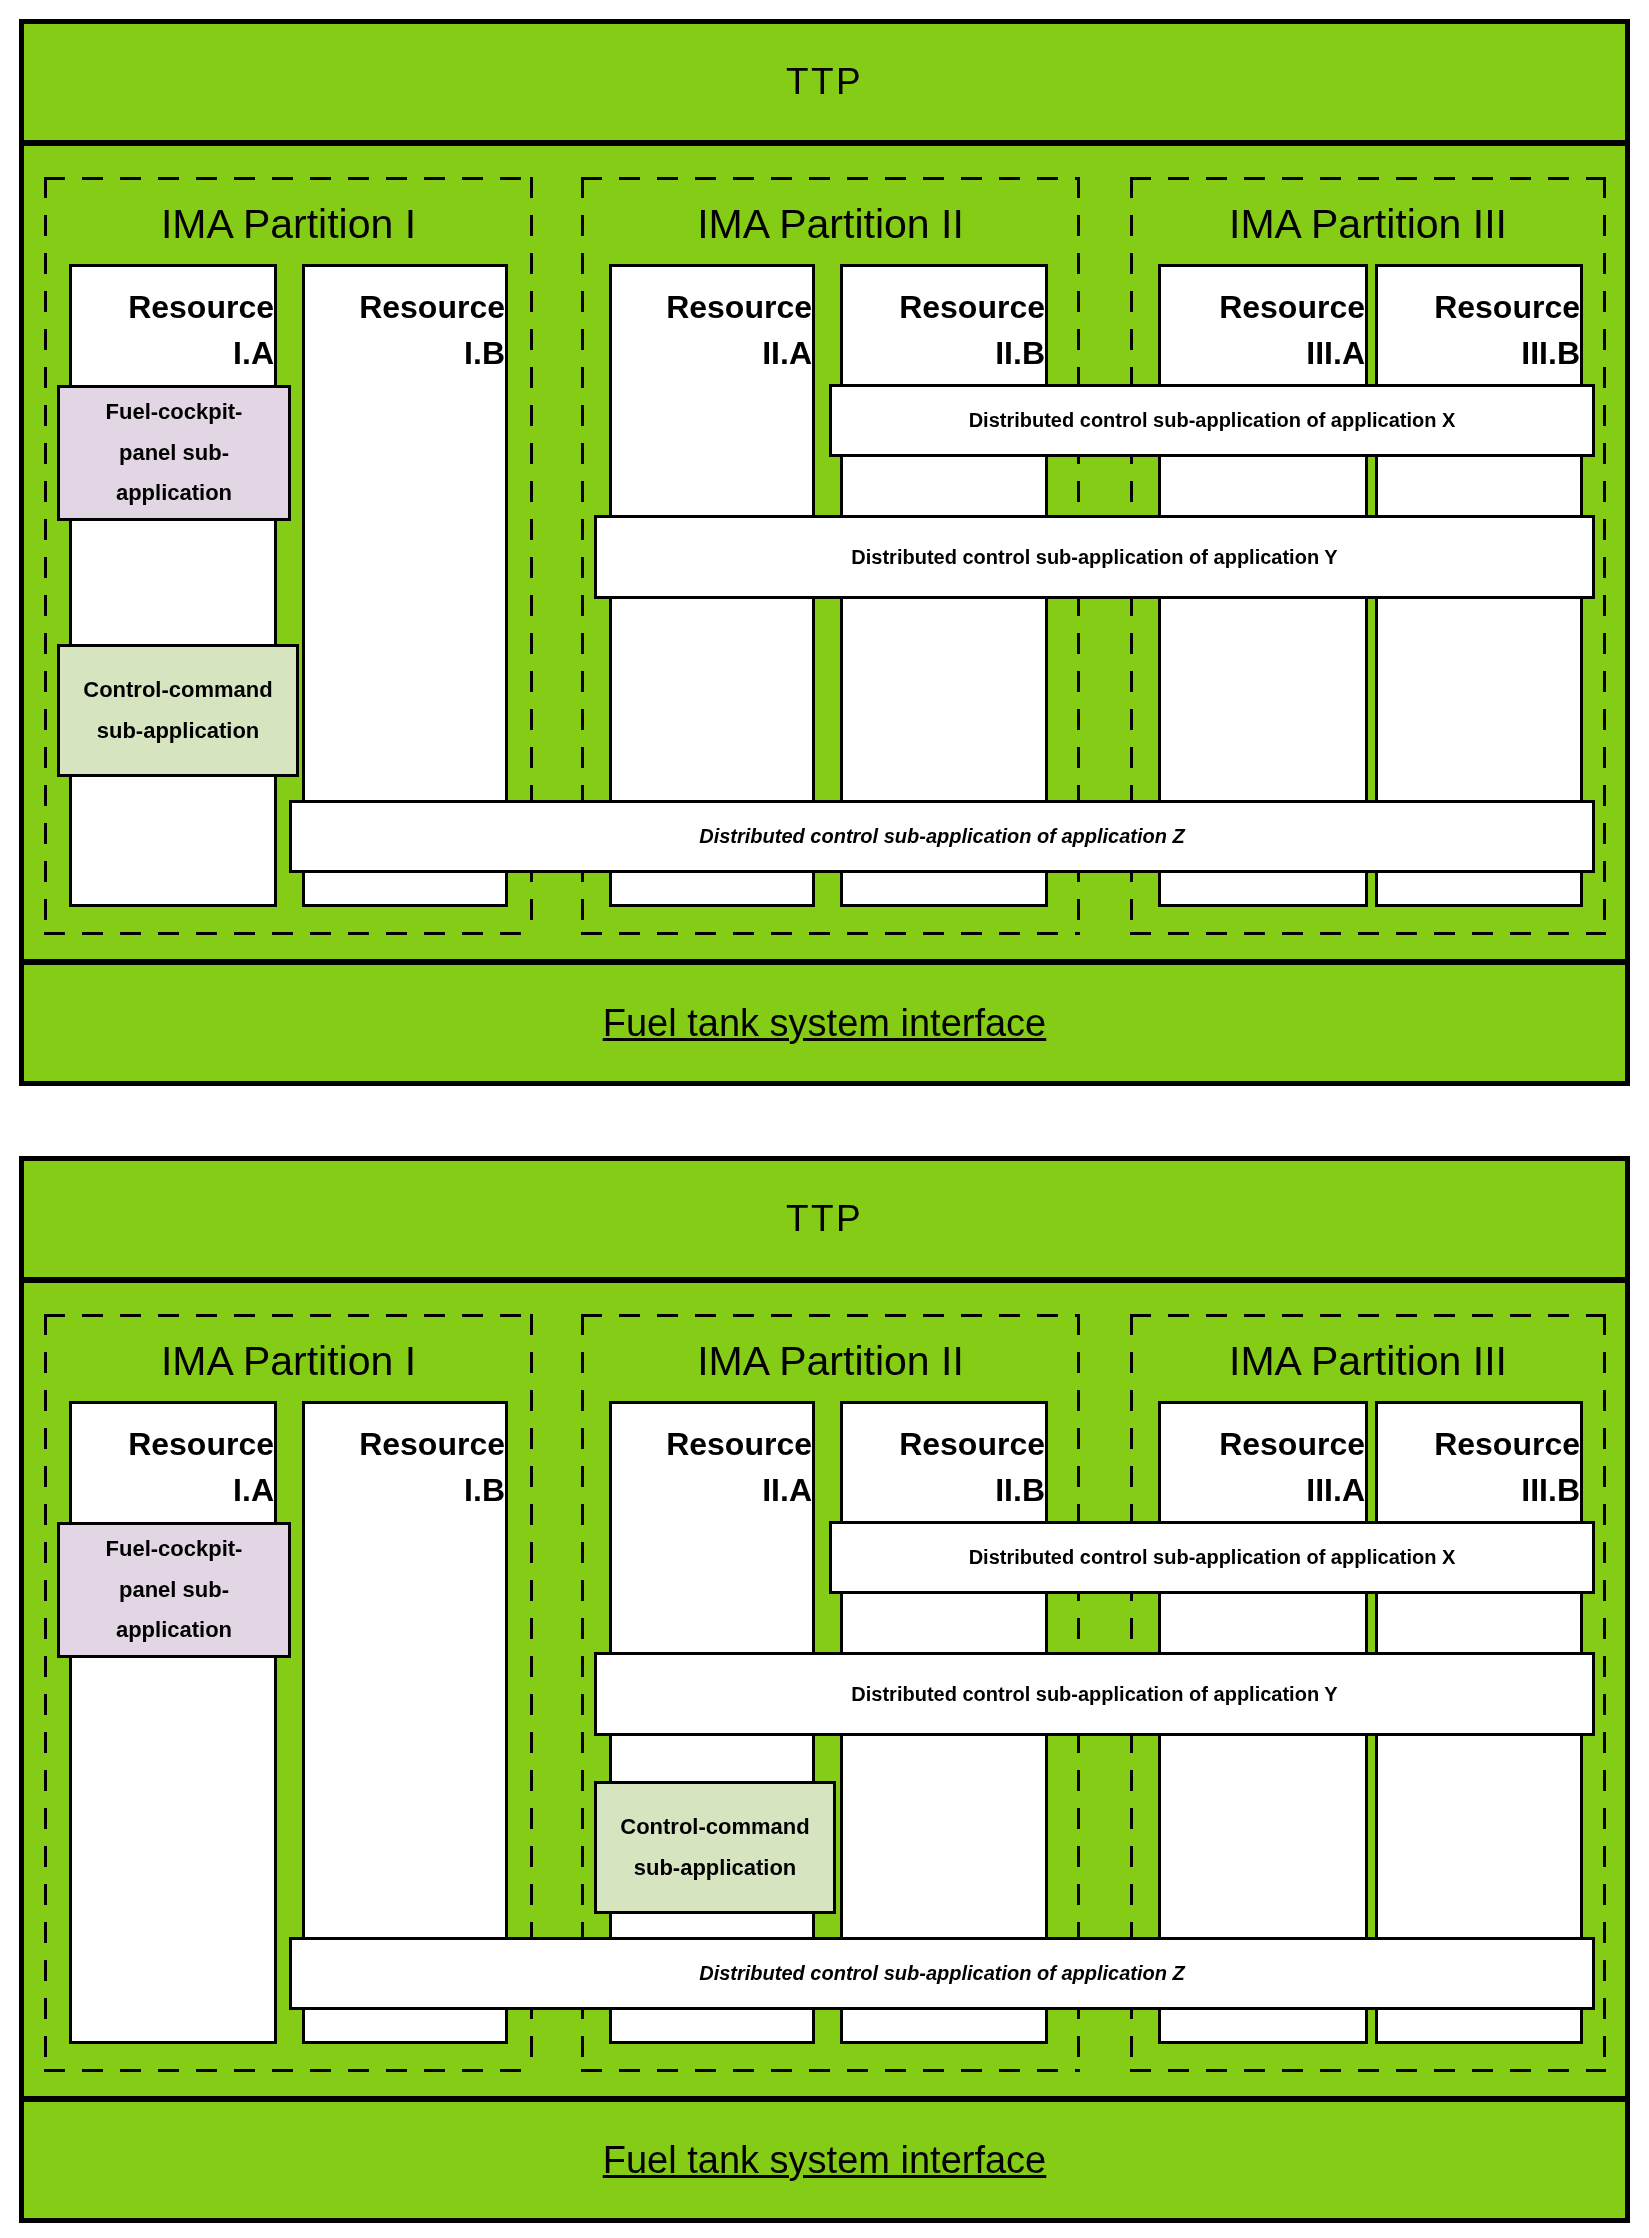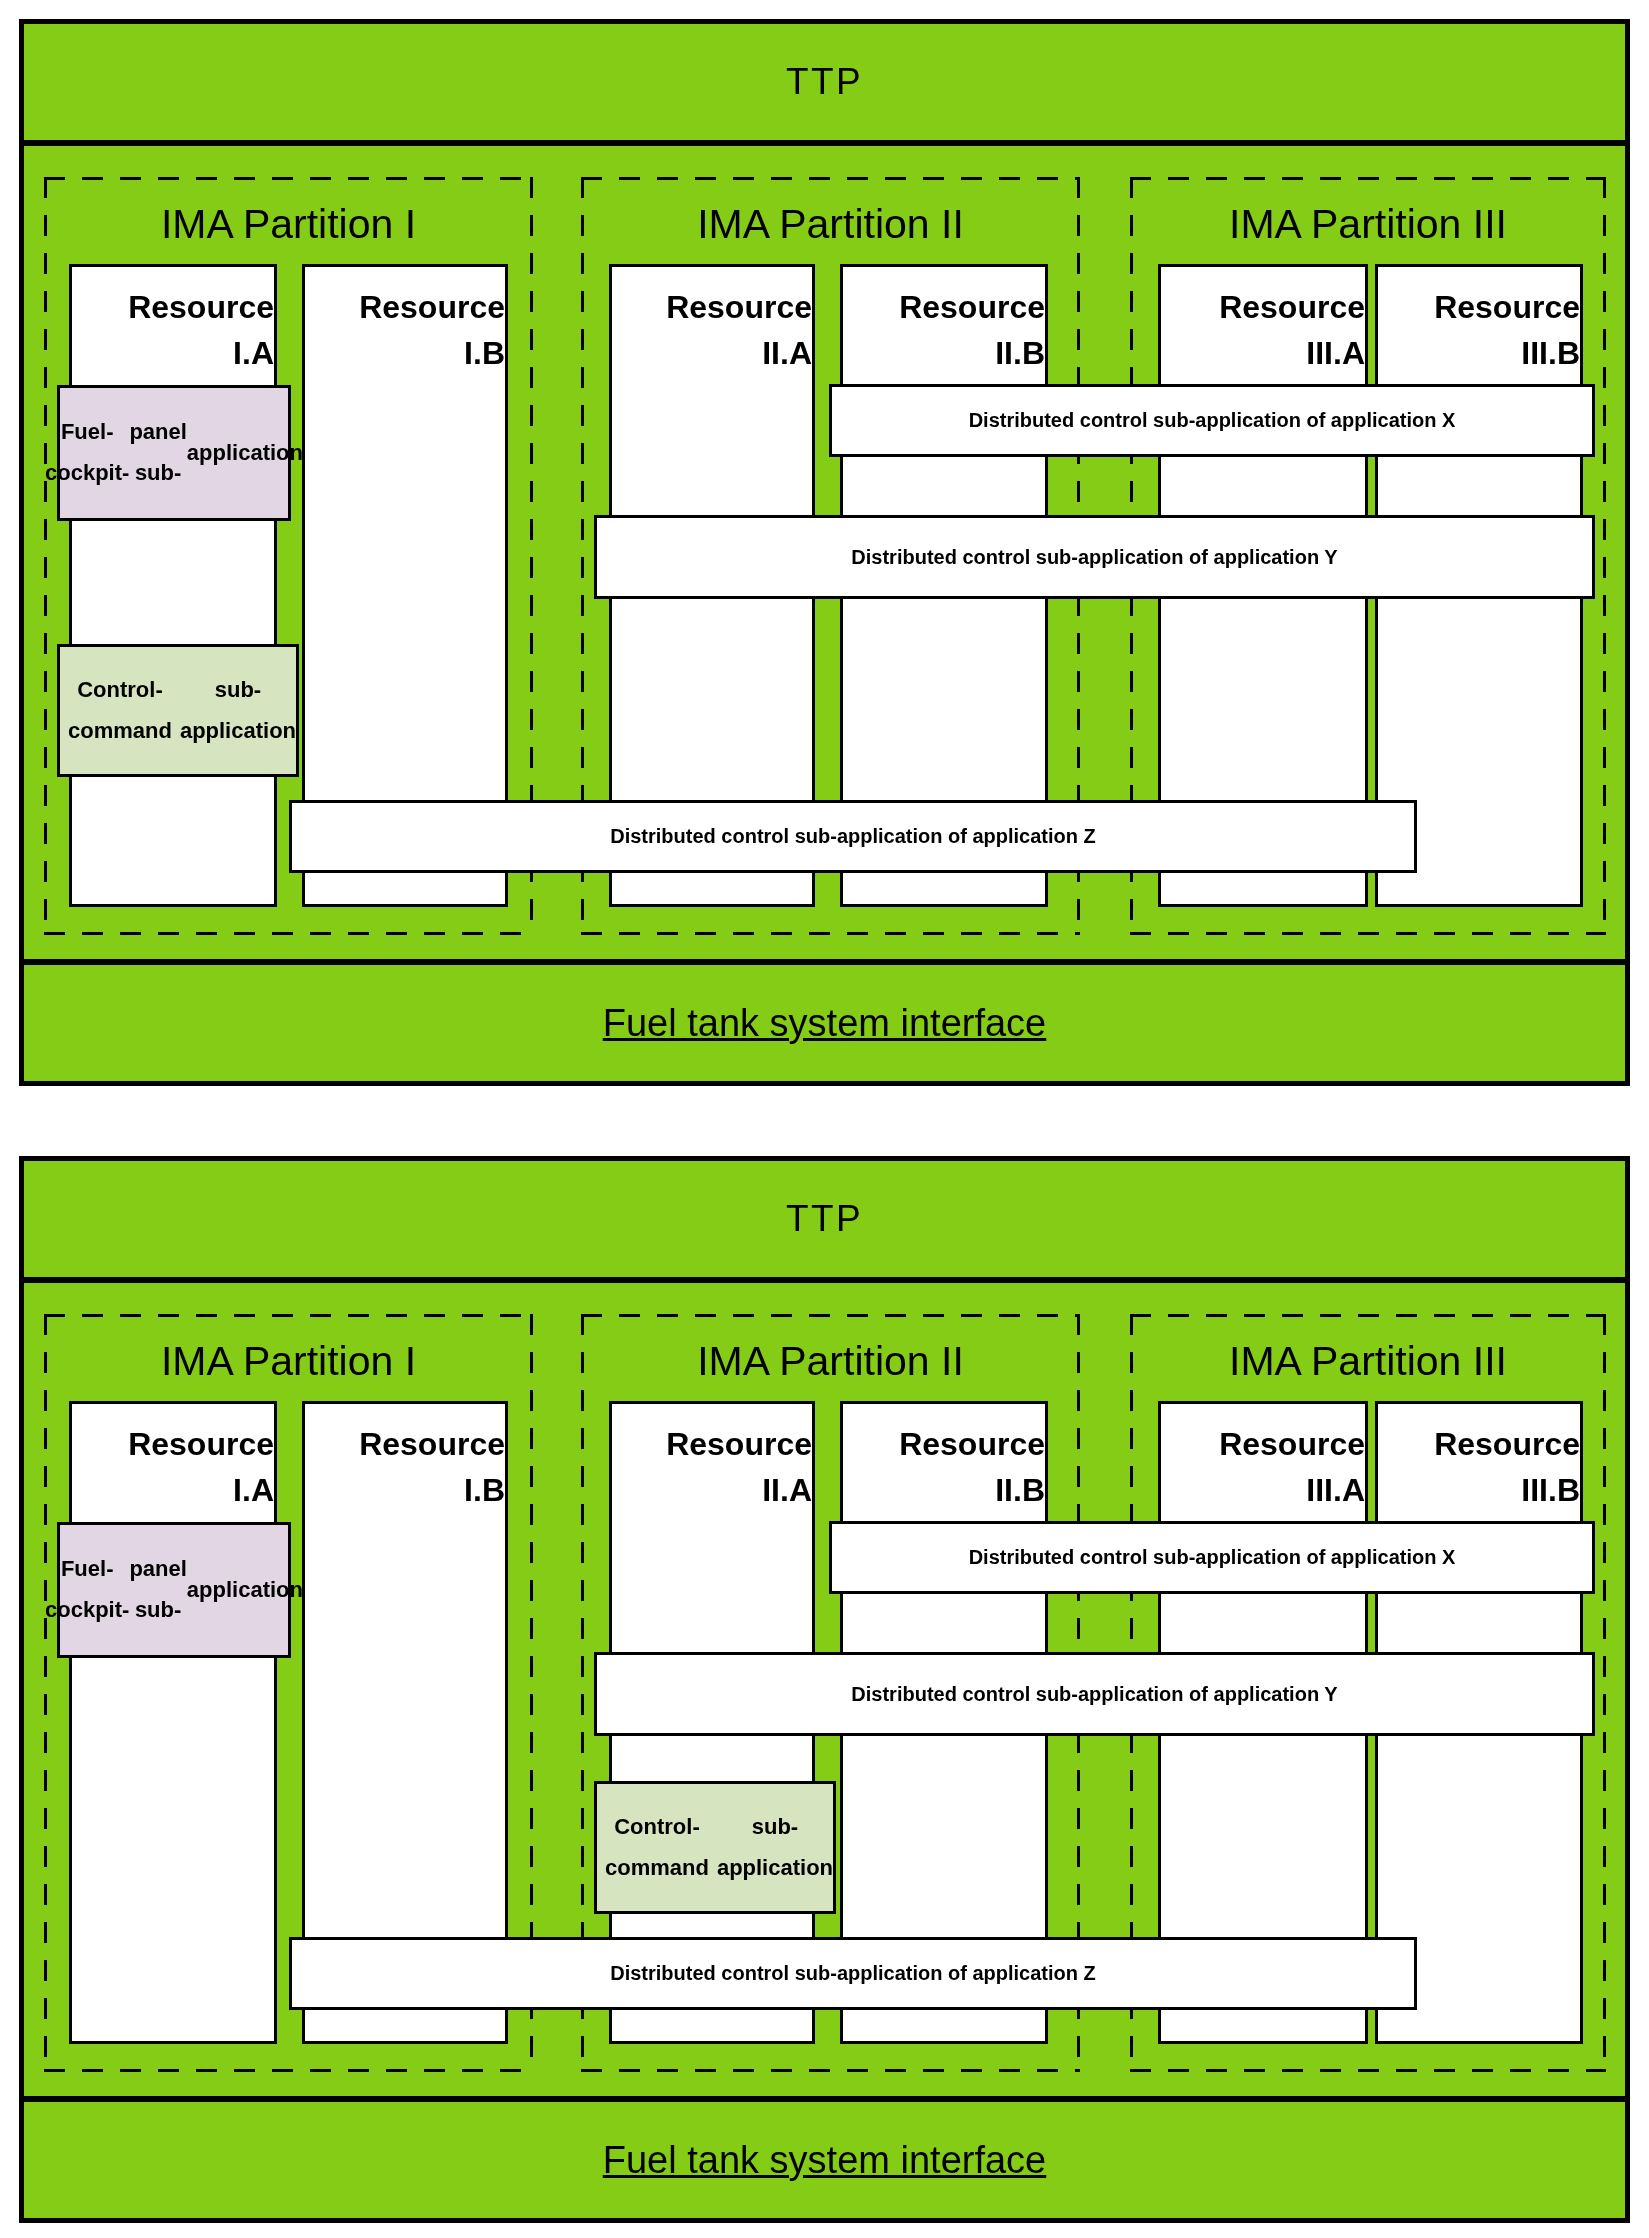--- a/index.html
+++ b/index.html
@@ -31,33 +31,33 @@
   .p3{left:1106px;width:476px;}
   .ptitle{margin-top:24.4px;text-align:center;font-size:41px;}
   .resource{position:absolute;top:240px;height:643px;border:3px solid #000;
             box-sizing:border-box;background:#fff;z-index:2;text-align:center;}
   .r1a{left:45px;width:208px;}  .r1b{left:278px;width:206px;}
   .r2a{left:585px;width:206px;} .r2b{left:816px;width:208px;}
   .r3a{left:1134px;width:210px;}.r3b{left:1351px;width:208px;}
   .rlabel{padding-top:17px;font-size:32px;font-weight:bold;line-height:1.45;text-align:right;}
   .rlabel span{display:block;}
   .subapp{position:absolute;border:3px solid #000;box-sizing:border-box;z-index:3;
-          display:flex;flex-direction:row;align-items:center;justify-content:center;
+          display:flex;flex-direction:column;align-items:center;justify-content:center;
           text-align:center;font-weight:bold;font-size:22px;line-height:1.85;}
   .lavender{left:33px;top:361px;width:234px;height:136px;background:#E2D6E4;}
   .green{top:620px;width:242px;height:133px;background:#D7E4C0;}
   .cc-ia{left:33px;}
   .cc-iia{left:570px;}
   .subapp span{display:block;}
   .bar{position:absolute;height:73px;border:3px solid #000;box-sizing:border-box;
        background:#fff;z-index:3;display:flex;align-items:center;justify-content:center;
        font-weight:bold;font-size:20px;}
   .bar-x{left:805px;top:360px;width:766px;}
   .bar-y{left:570px;top:491px;width:1001px;height:84px;}
-  .bar-z{left:265px;top:776px;width:1128px;}
+  .bar-z{left:265px;top:776px;width:1306px;font-style:italic;}
 </style>
 </head>
 <body>
 
 <div class="panel panel-1">
   <div class="ttp-bar">
     <span>TTP</span>
   </div>
 
   <div class="partition p1">

